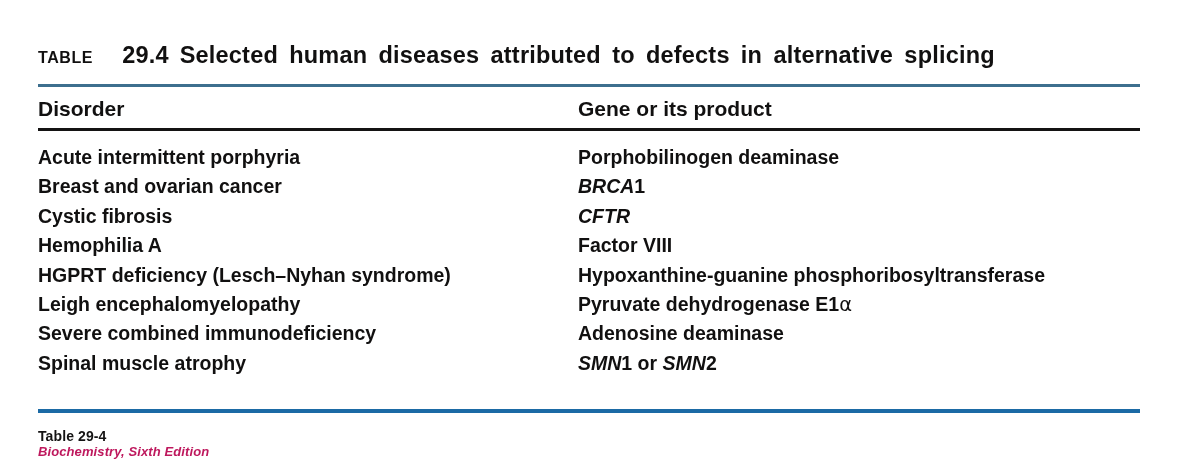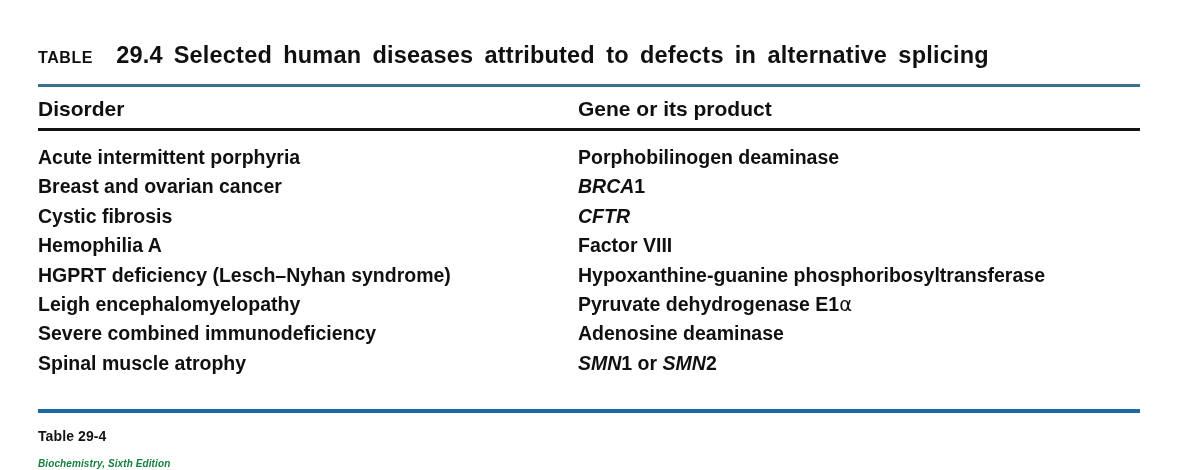--- a/index.html
+++ b/index.html
@@ -31,24 +31,25 @@
     font-size: 23.5px;
     font-weight: bold;
     letter-spacing: 0.2px;
     white-space: nowrap;
     color: #111010;
   }
   .table-title .tbl-word {
     font-variant: small-caps;
     text-transform: lowercase;
     letter-spacing: 0.6px;
-    margin-right: 23px;
+    margin-right: 5px;
   }
   .table-title .tbl-num {
     margin-right: 11px;
+    margin-left: 24px;
   }
   .table-title .title-text {
     word-spacing: 4.5px;
     margin-top: 10px;
   }
 
   
   .rule {
     position: absolute;
     left: 38px;
@@ -125,26 +126,26 @@
     left: 38px;
     top: 428px;
   }
   .footer-line1 {
     font-size: 14px;
     font-weight: bold;
     letter-spacing: 0.1px;
     color: #141313;
   }
   .footer-line2 {
-    margin-top: 14px;
-    font-size: 10px;
+    margin-top: 0;
+    font-size: 13px;
     font-weight: bold;
     font-style: italic;
     letter-spacing: 0.1px;
-    color: #15803d;
+    color: #be185d;
   }
 </style>
 </head>
 <body>
 
 <div class="page">
 
   <div class="table-title">
     <span class="tbl-word">Table</span><span class="tbl-num">29.4</span><span class="title-text">Selected human diseases attributed to defects in alternative splicing</span>
   </div>

